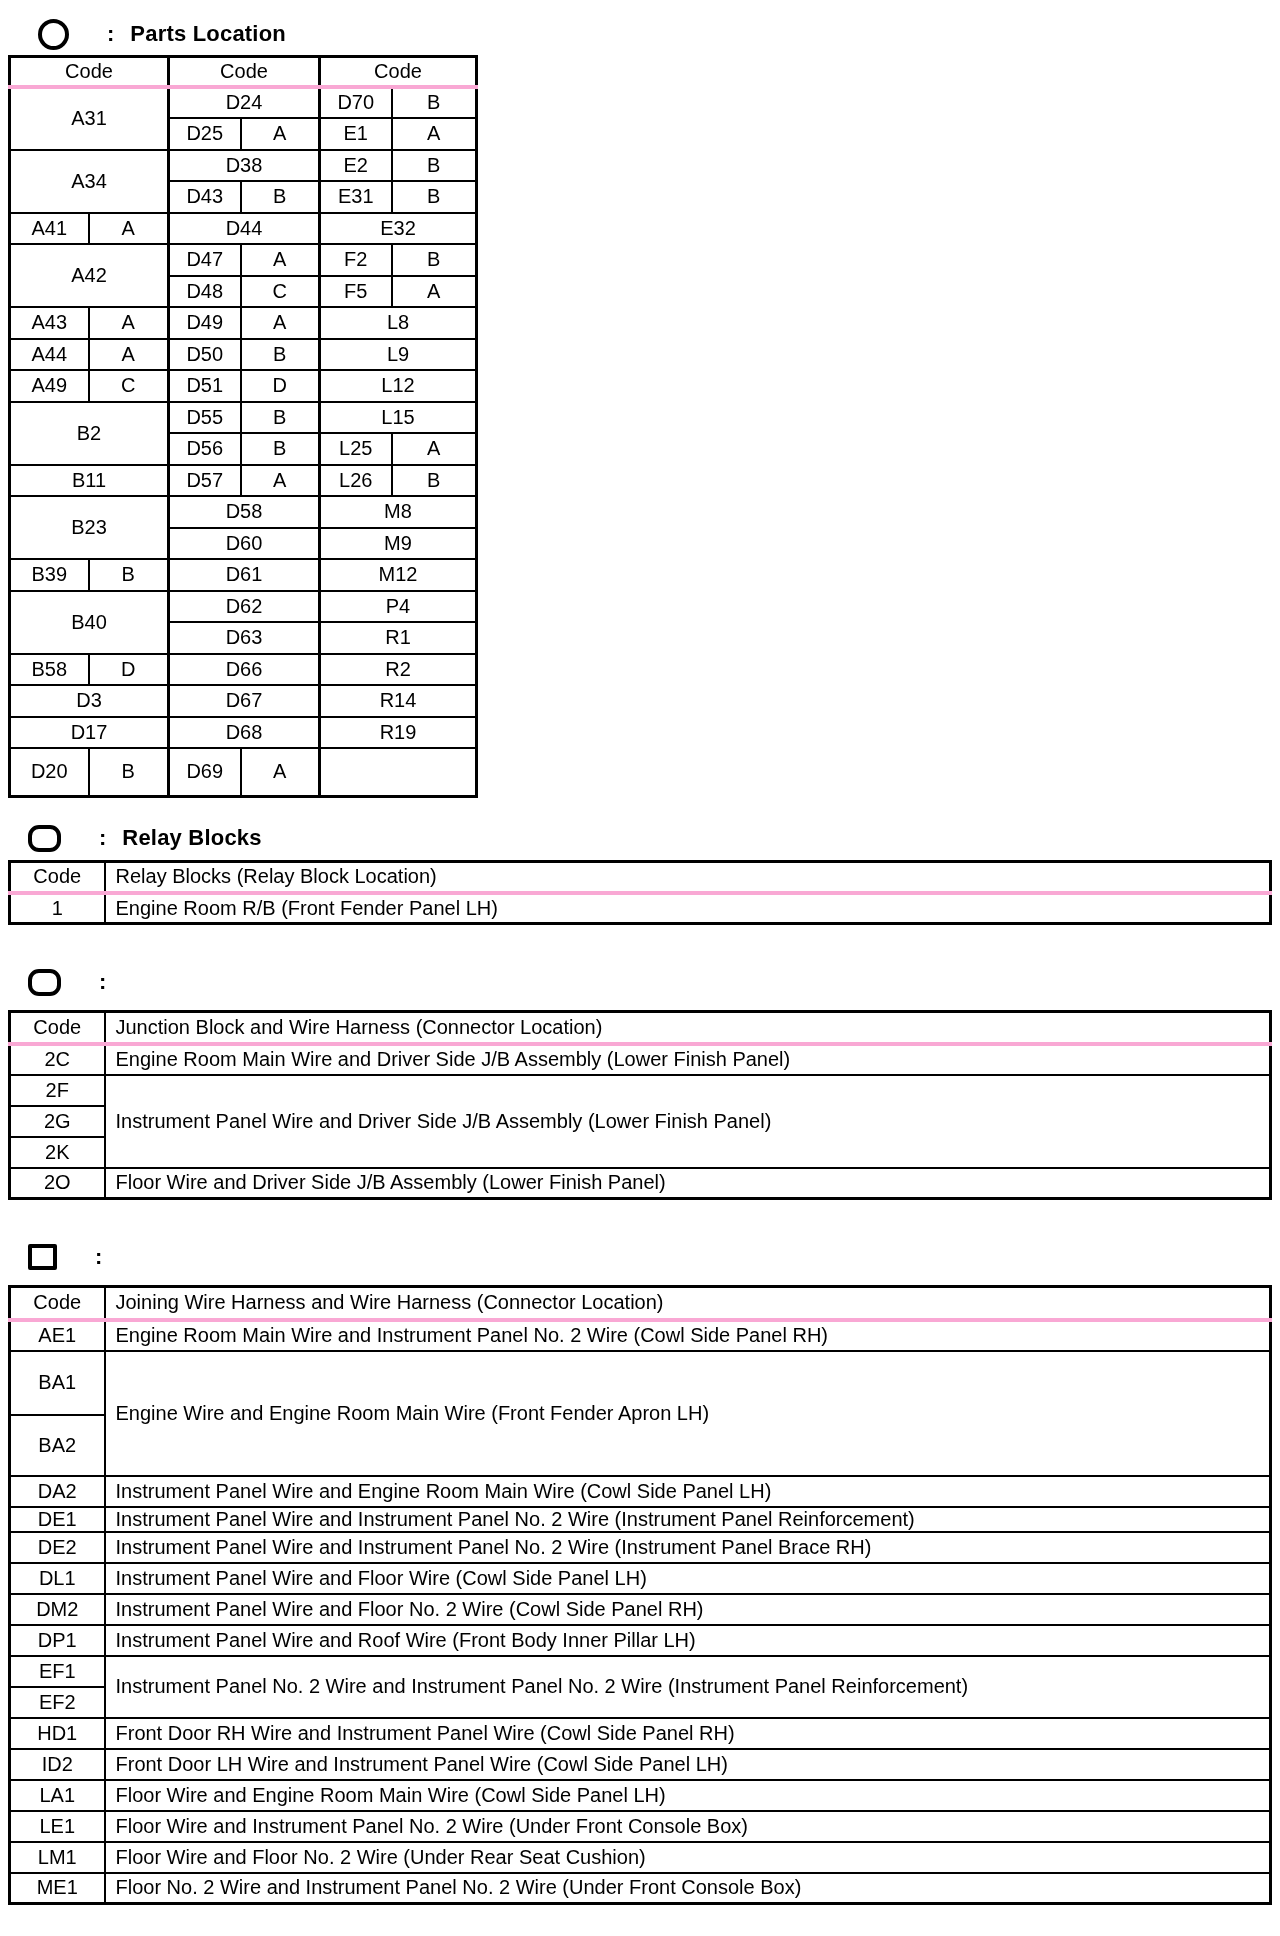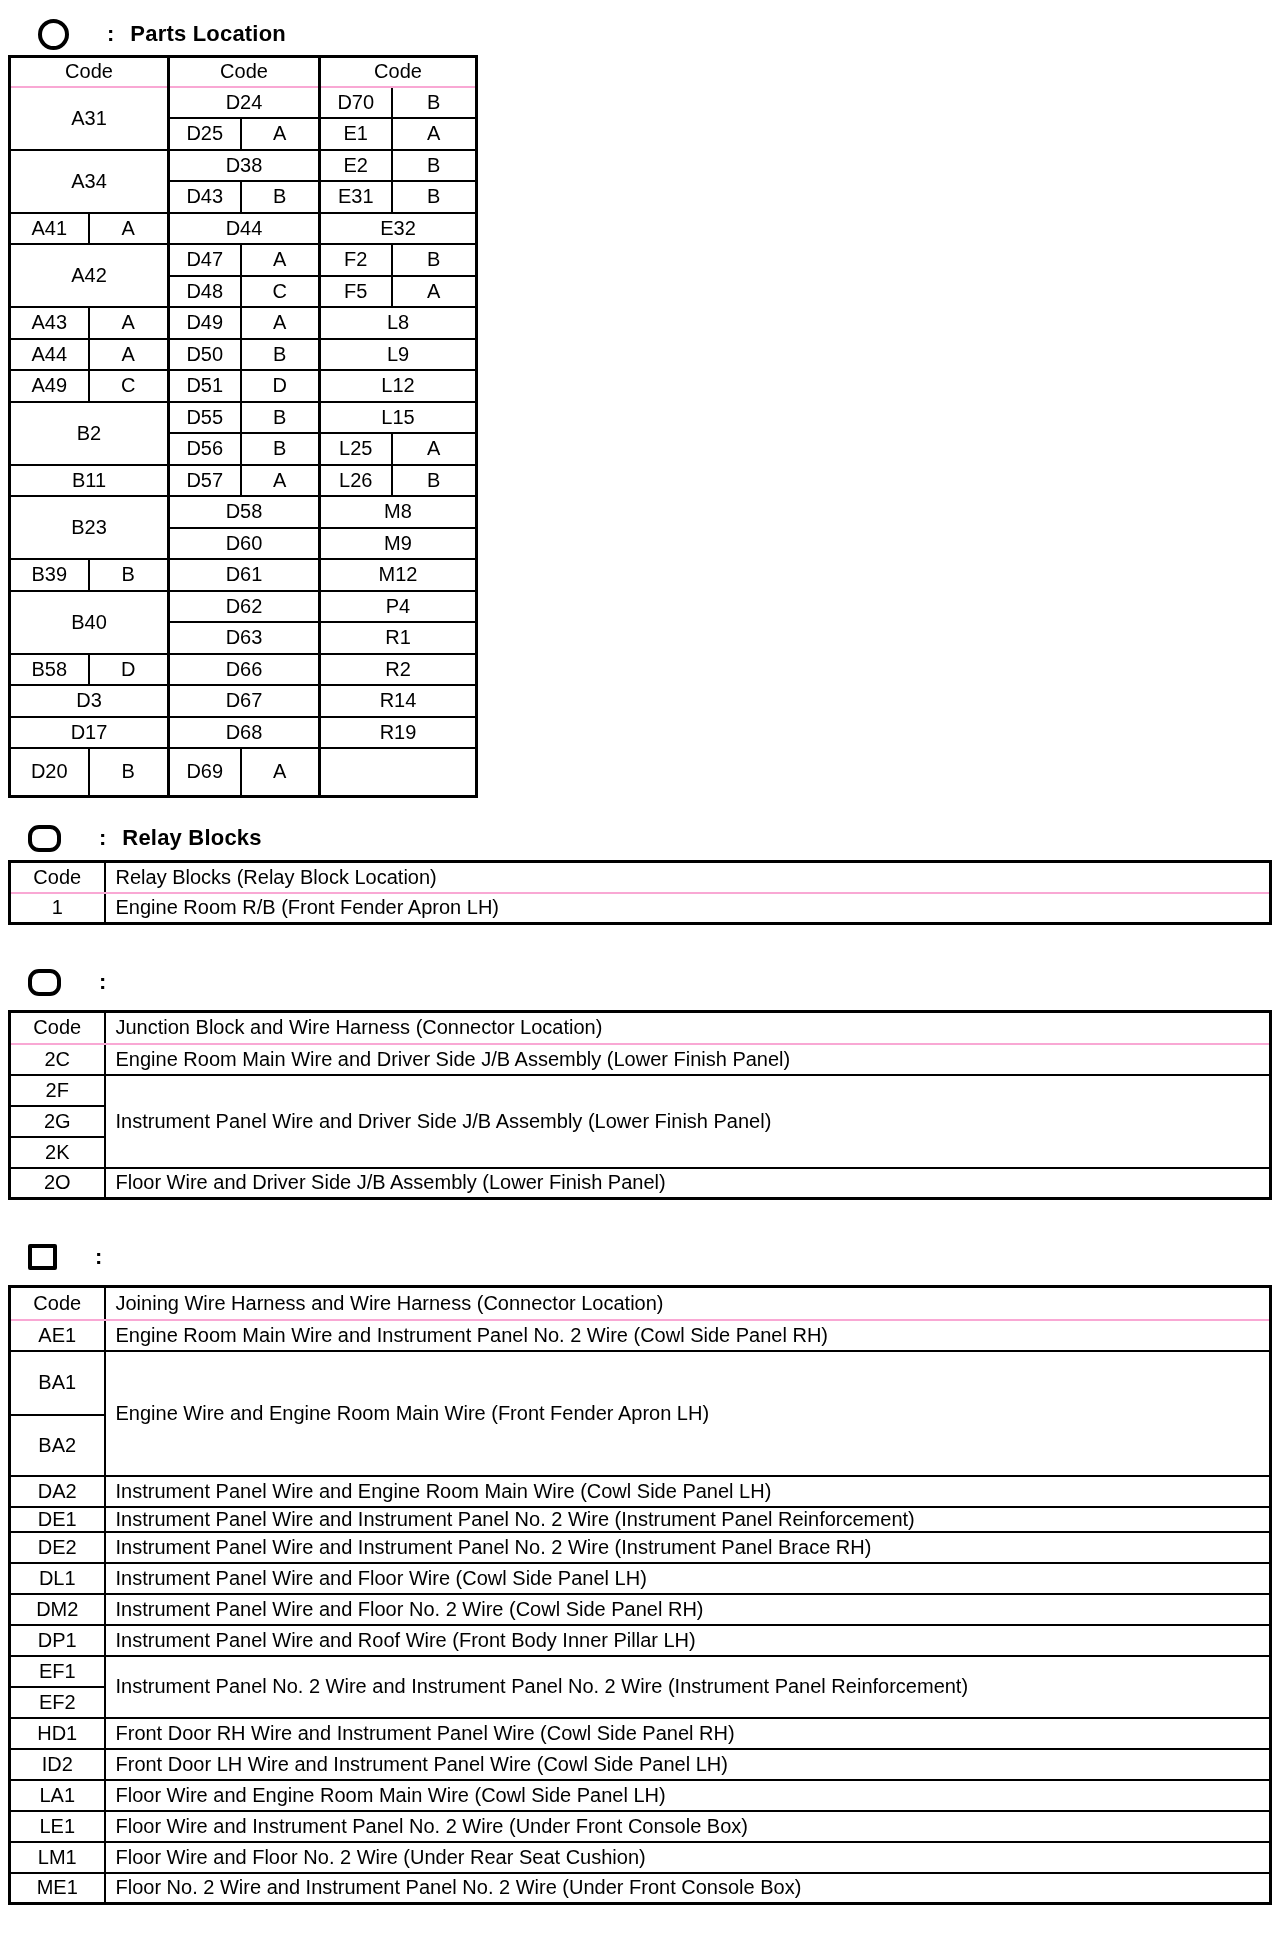--- a/index.html
+++ b/index.html
@@ -10,21 +10,21 @@
   .icon{display:inline-block;box-sizing:border-box;background:#fff;}
   .icon.circle{width:31px;height:31px;border:4px solid #000;border-radius:50%;}
   .icon.rrect{width:33px;height:27px;border:4px solid #000;border-radius:11px;}
   .icon.square{width:29px;height:26px;border:4px solid #000;border-radius:2px;}
   .colon{margin-left:38px;}
   .htitle{margin-left:16px;letter-spacing:0.2px;}
   table{border-collapse:collapse;position:absolute;table-layout:fixed;background:#fff;
         border:3px solid #000;}
   td,th{border:2px solid #000;font-size:20px;font-weight:normal;text-align:center;
         padding:0;overflow:hidden;white-space:nowrap;color:#000;vertical-align:middle;}
-  thead th{border-bottom:2px solid #f9a8d4;}
+  thead th{border-bottom:4px solid #f9a8d4;}
   .gs{border-left:3px solid #000;}
   .desc{text-align:left;padding-left:10px;}
   #parts-table{left:8px;top:55px;width:467px;}
   #relay-table{left:8px;top:860px;width:1264px;}
   #junction-table{left:8px;top:1010px;width:1264px;}
   #join-table{left:8px;top:1285px;width:1264px;}
 </style>
 </head>
 <body>
 
@@ -195,21 +195,21 @@
     </colgroup>
     <thead>
       <tr style="height: 31px;">
         <th>Code</th>
         <th class="desc">Relay Blocks (Relay Block Location)</th>
       </tr>
     </thead>
     <tbody>
       <tr style="height: 31px;">
         <td>1</td>
-        <td class="desc">Engine Room R/B (Front Fender Apron LH)</td>
+        <td class="desc">Engine Room R/B (Front Fender Panel LH)</td>
       </tr>
     </tbody>
   </table>
 
 <div class="section-heading" style="top:966px;left:28px;">
   <span class="icon rrect"></span>
   <span class="colon">:</span>
 </div>
 <table id="junction-table">
     <colgroup>

